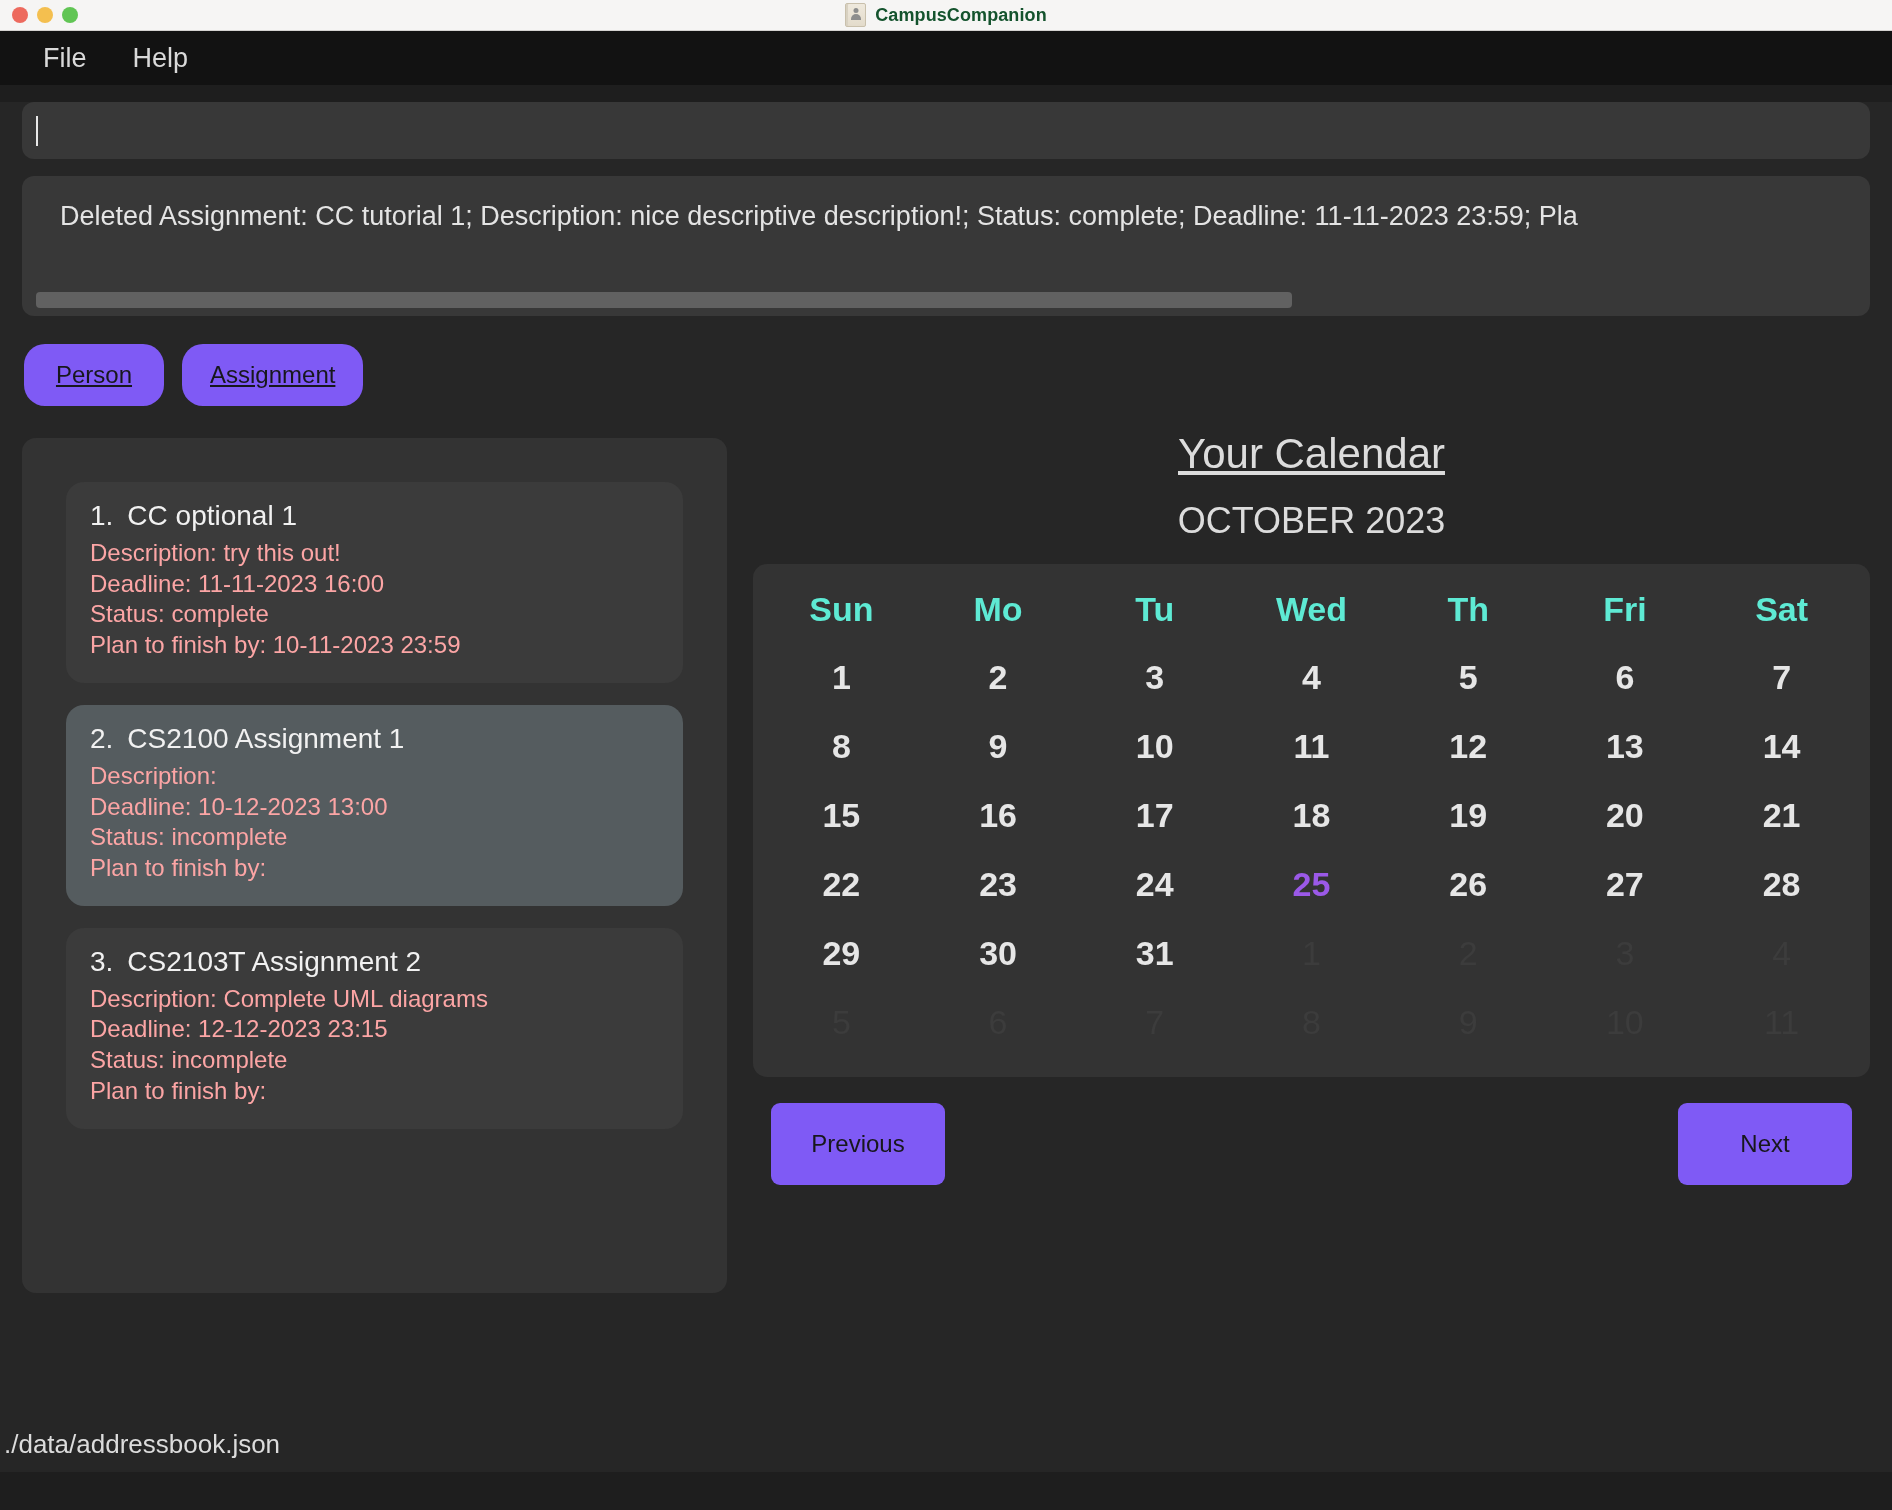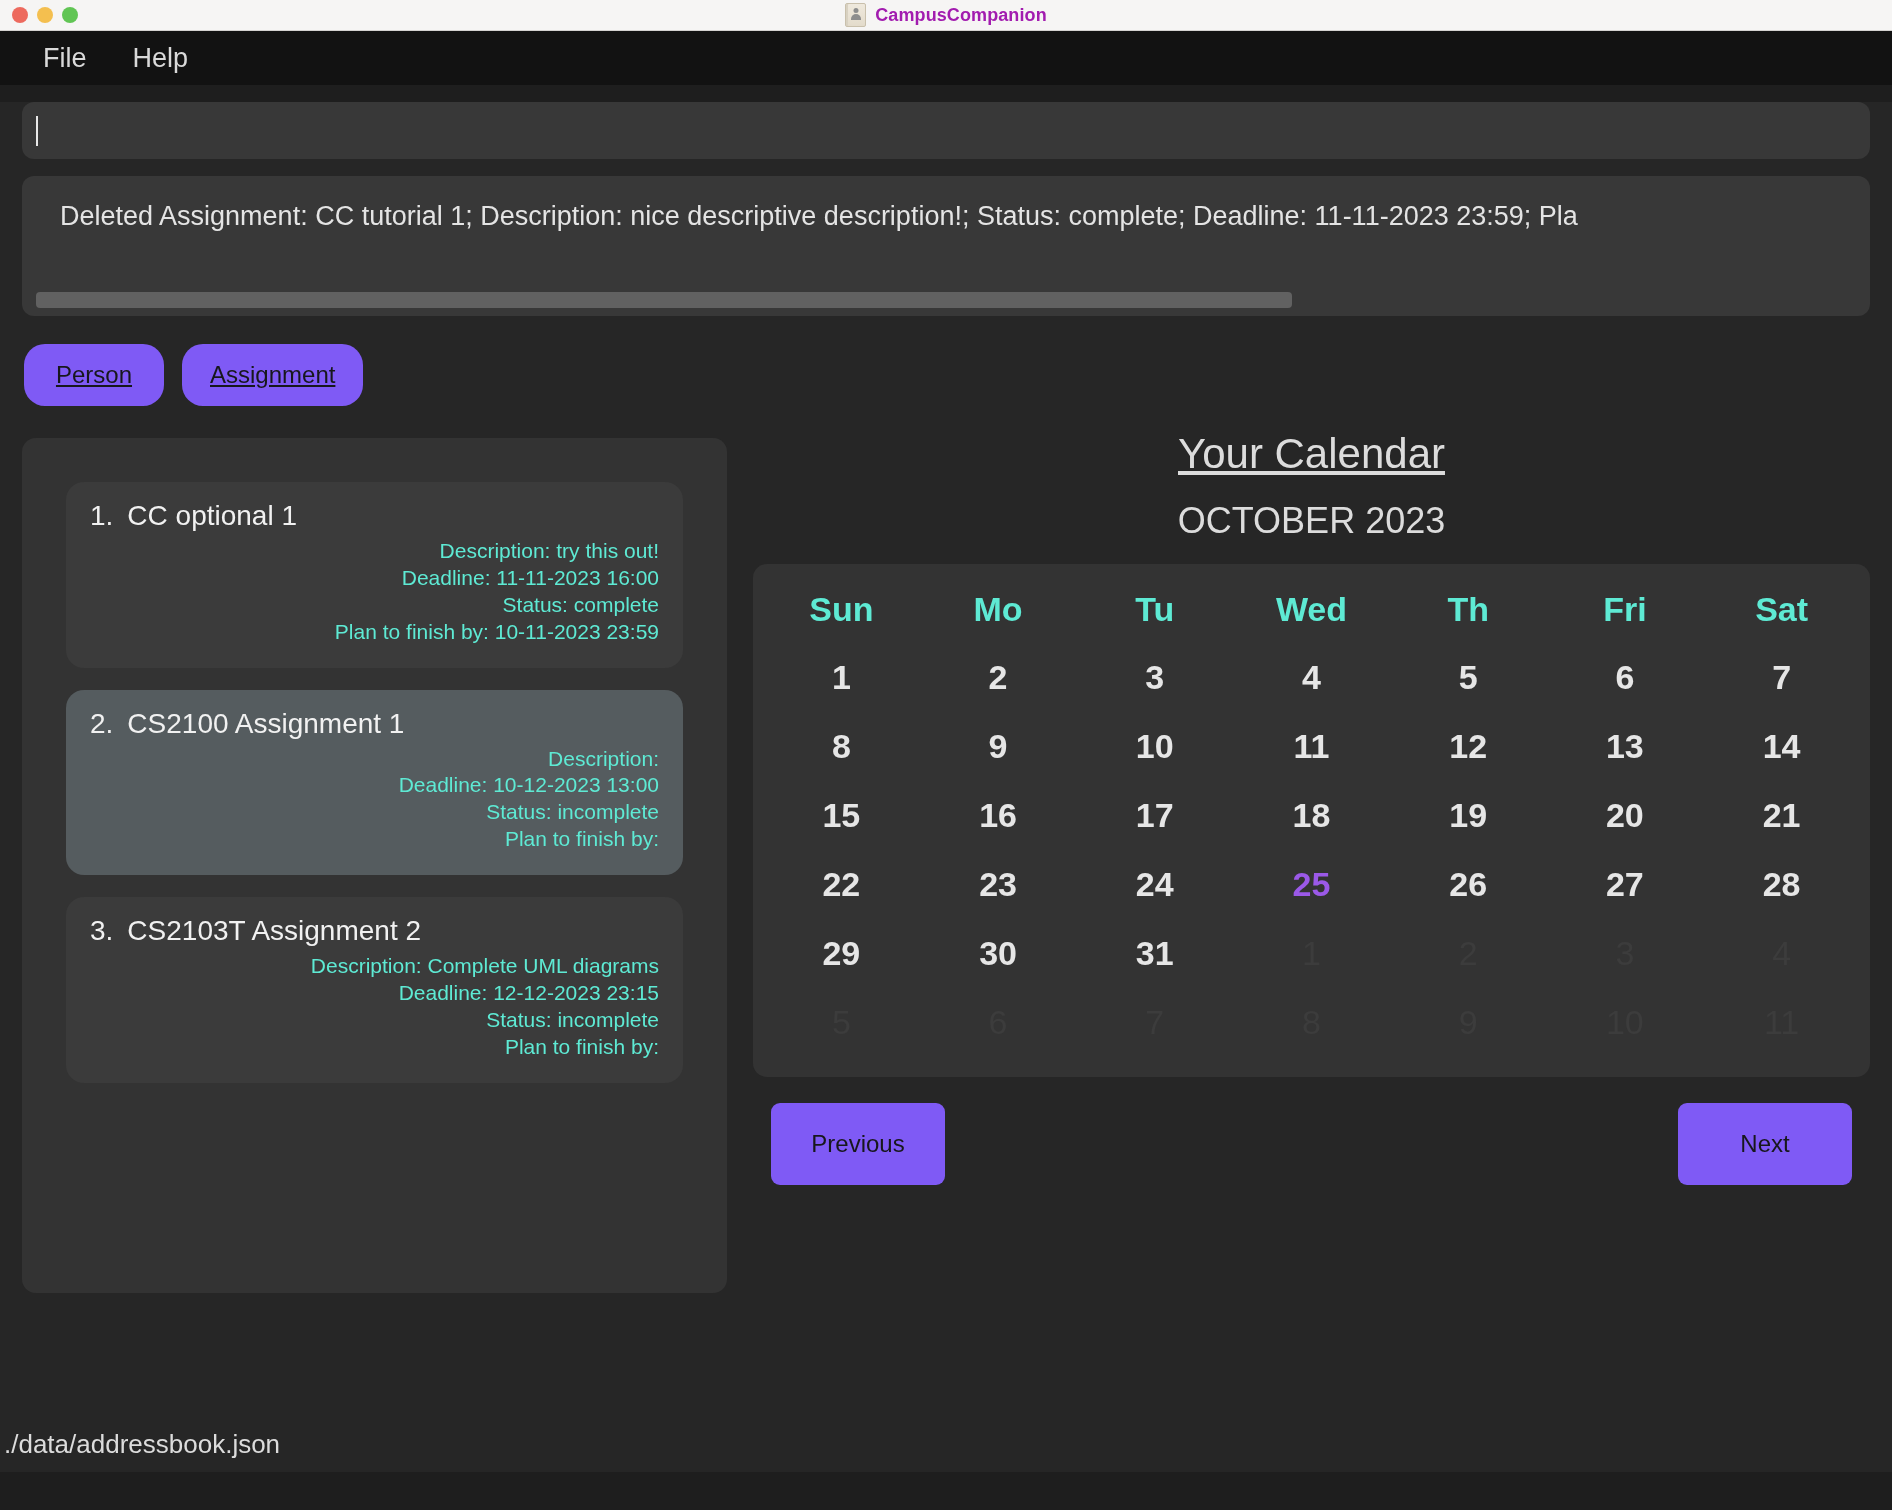--- a/index.html
+++ b/index.html
@@ -75,21 +75,21 @@
     left: 50%;
     top: 10px;
     transform: translateX(-50%);
     width: 10px; height: 6px;
     border-radius: 5px 5px 0 0;
     background: #8d8d8d;
   }
   .app-title {
     font-size: 18px;
     font-weight: bold;
-    color: #a21caf;
+    color: #14532d;
     letter-spacing: 0.1px;
   }
 
   
   .menubar {
     height: 54px;
     background: #121212;
     display: flex;
     align-items: center;
     padding-left: 35px;
@@ -212,25 +212,24 @@
     background: #555c5f;
   }
   .card-title {
     font-size: 28px;
     color: #f1f1f1;
     margin-bottom: 6px;
     white-space: nowrap;
   }
   .card-title .idx { margin-right: 14px; }
   .card-line {
-    font-size: 21px;
-    color: #5eead4;
+    font-size: 24px;
+    color: #fca5a5;
     line-height: 1.28;
     white-space: nowrap;
-    text-align: right;
   }
 
   
   .calendar-panel {
     flex: 1;
     min-width: 0;
     display: flex;
     flex-direction: column;
     align-items: stretch;
   }

